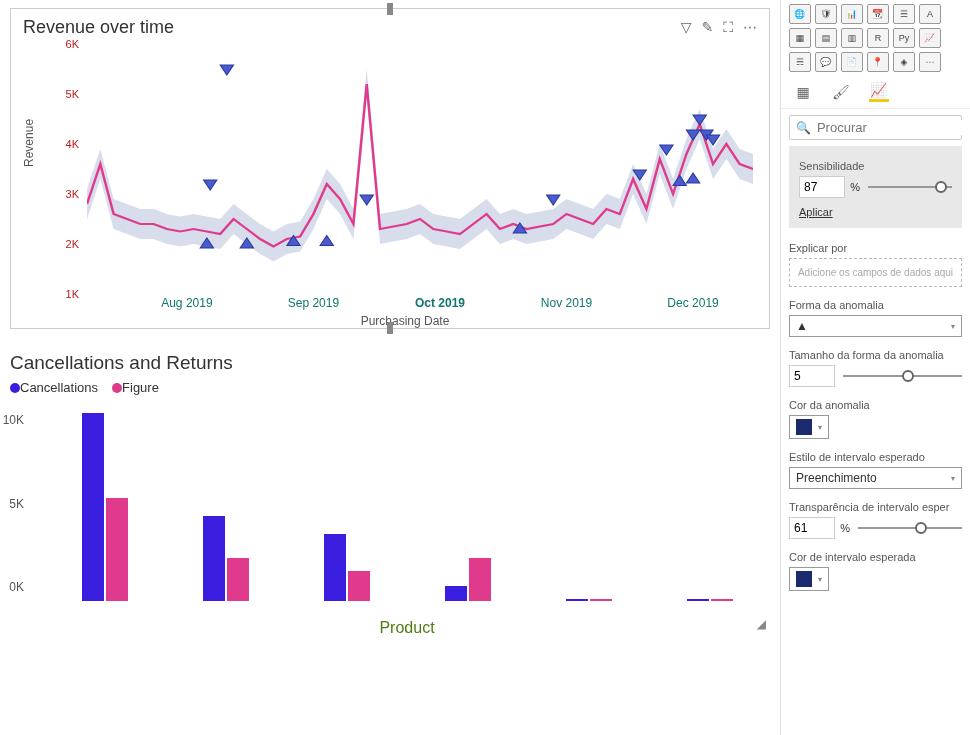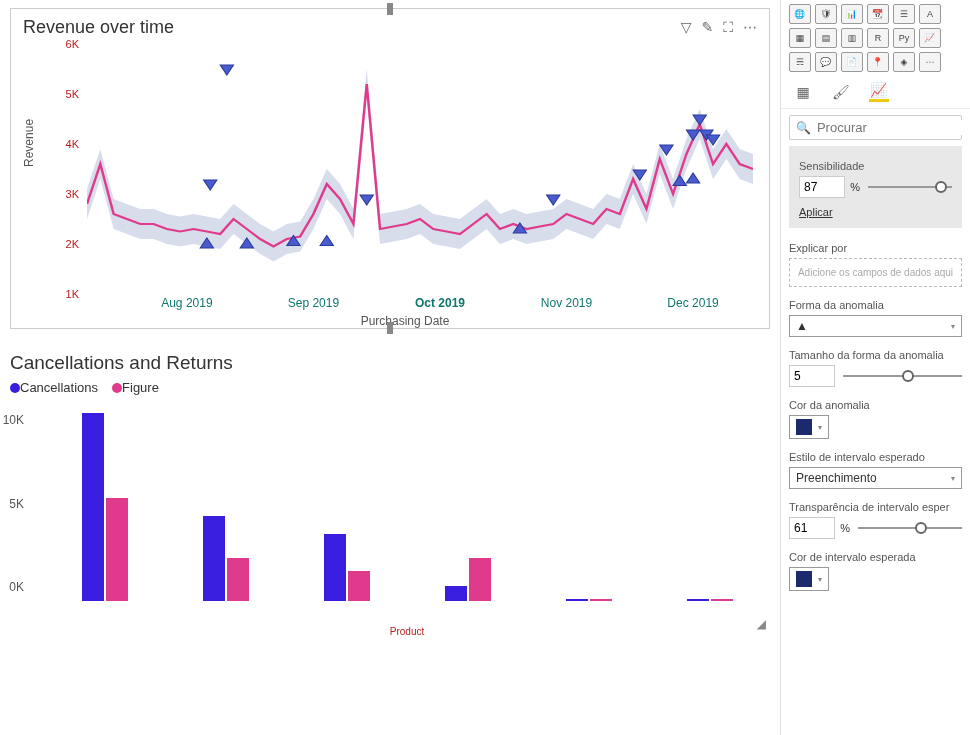--- a/index.html
+++ b/index.html
@@ -36,21 +36,21 @@
 .barchart { position: relative; height: 230px; margin-left: 34px; }
 .y-ticks2 { position: absolute; left: -30px; top: 0; bottom: 30px; width: 30px; }
 .y-tick2 { position: absolute; right: 20px; font-size: 12px; color: #555; transform: translateY(-50%); }
 .bars-area { position: absolute; left: 0; right: 0; top: 0; bottom: 30px; display: flex; }
 .bar-group { flex: 1; display: flex; align-items: flex-end; justify-content: center; gap: 2px; }
 .bar { width: 22px; }
 .bar.c1 { background: #3a1ee0; }
 .bar.c2 { background: #e03a8c; }
 .x-labels2 { position: absolute; left: 0; right: 0; bottom: 12px; display: flex; }
 .x-label2 { flex: 1; text-align: center; font-size: 12px; color: #555; }
-.x-axis-label2 { position: absolute; left: 50%; bottom: -6px; transform: translateX(-50%); font-size: 10px; color: #b91c1c; }
+.x-axis-label2 { position: absolute; left: 50%; bottom: -6px; transform: translateX(-50%); font-size: 16px; color: #4d7c0f; }
 .resize-handle { position: absolute; right: 4px; bottom: 0px; color: #888; font-size: 12px; }
 
 
 .viz-gallery { padding: 4px 8px; display: flex; flex-wrap: wrap; gap: 4px; }
 .viz-icon { width: 22px; height: 20px; border: 1px solid #999; background: #f4f4f4; display: flex; align-items: center; justify-content: center; font-size: 9px; color: #444; cursor: pointer; border-radius: 2px; }
 .tab-row { display: flex; gap: 18px; padding: 6px 12px; border-bottom: 1px solid #eee; }
 .tab-icon { width: 20px; height: 20px; color: #666; display: flex; align-items: center; justify-content: center; cursor: pointer; font-size: 14px; }
 .tab-icon.active { border-bottom: 3px solid #f2c811; padding-bottom: 2px; }
 .search-box { margin: 6px 8px; border: 1px solid #ccc; border-radius: 2px; display: flex; align-items: center; padding: 4px 6px; gap: 6px; }
 .search-box input { border: none; outline: none; font-size: 13px; flex: 1; }

